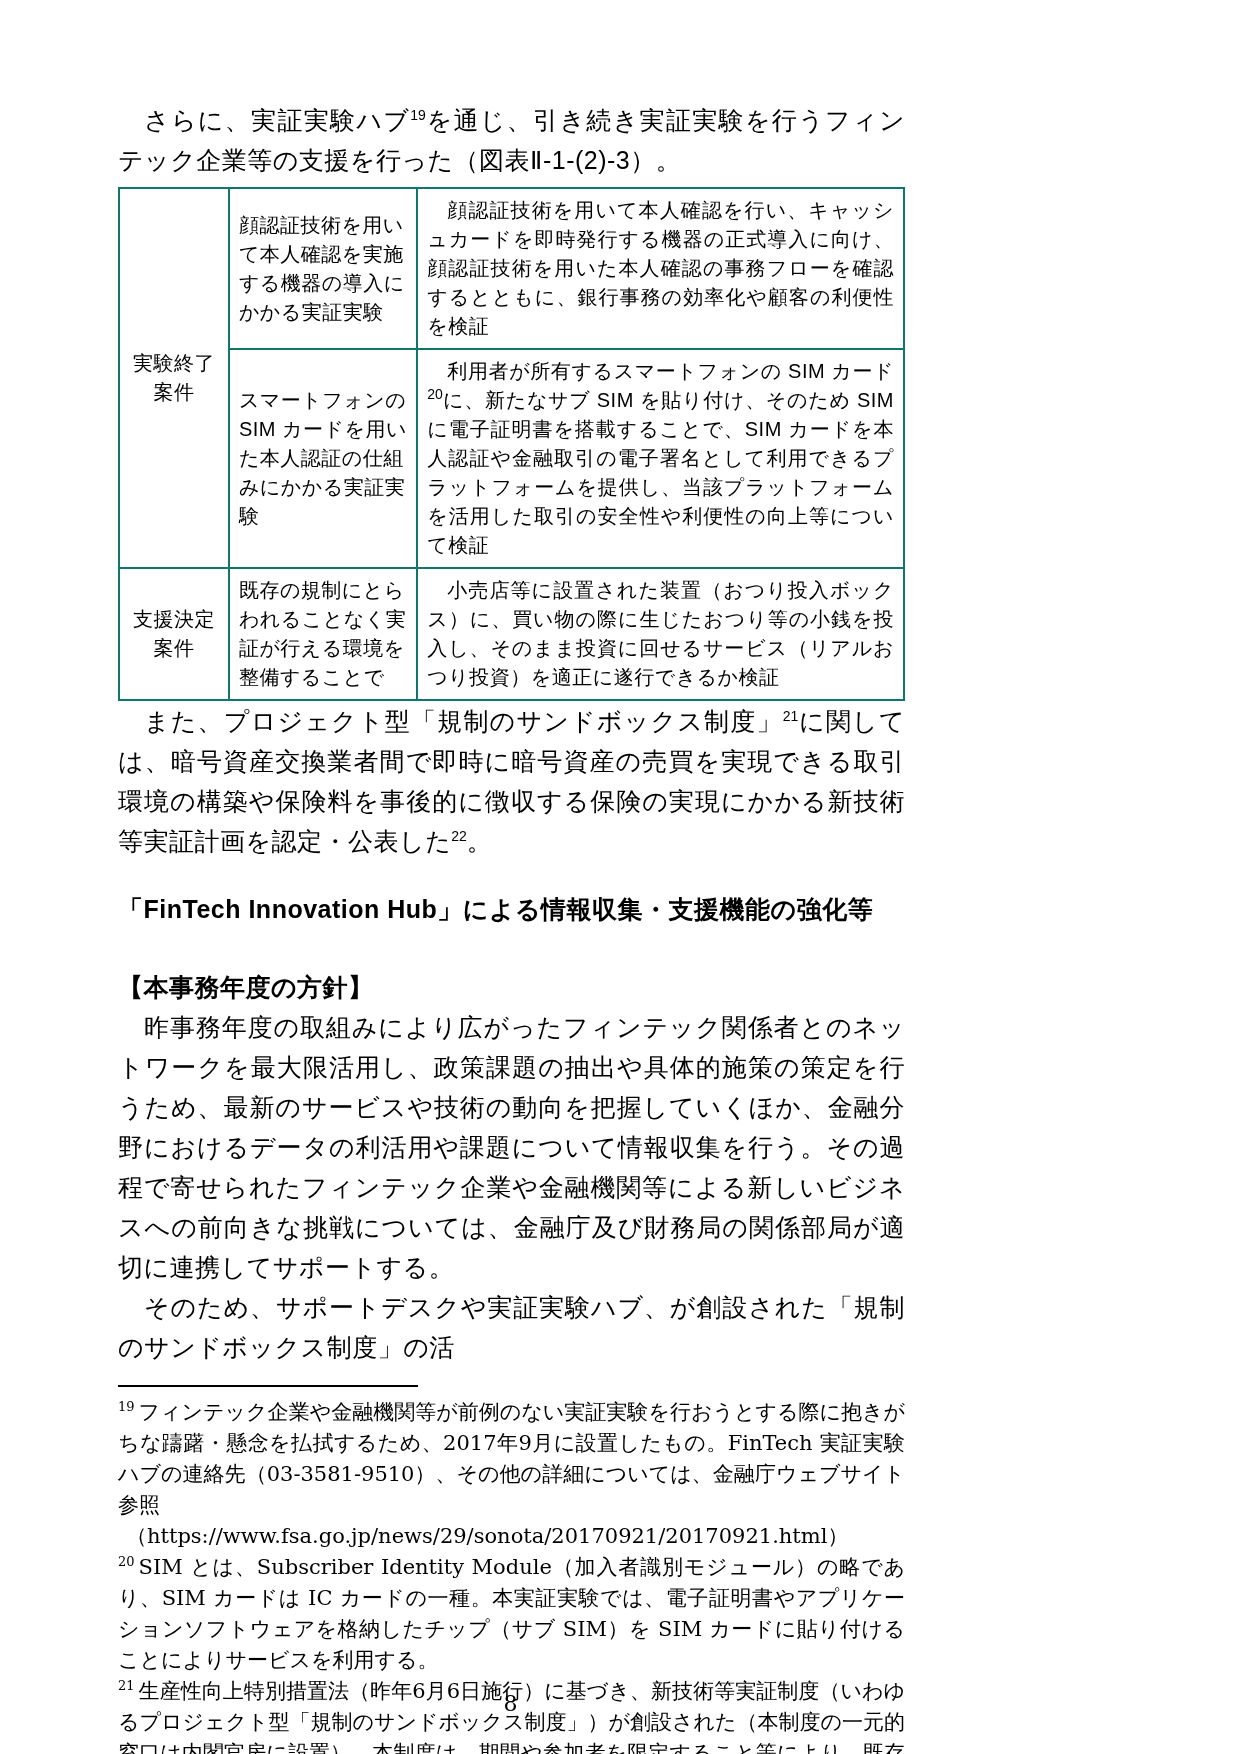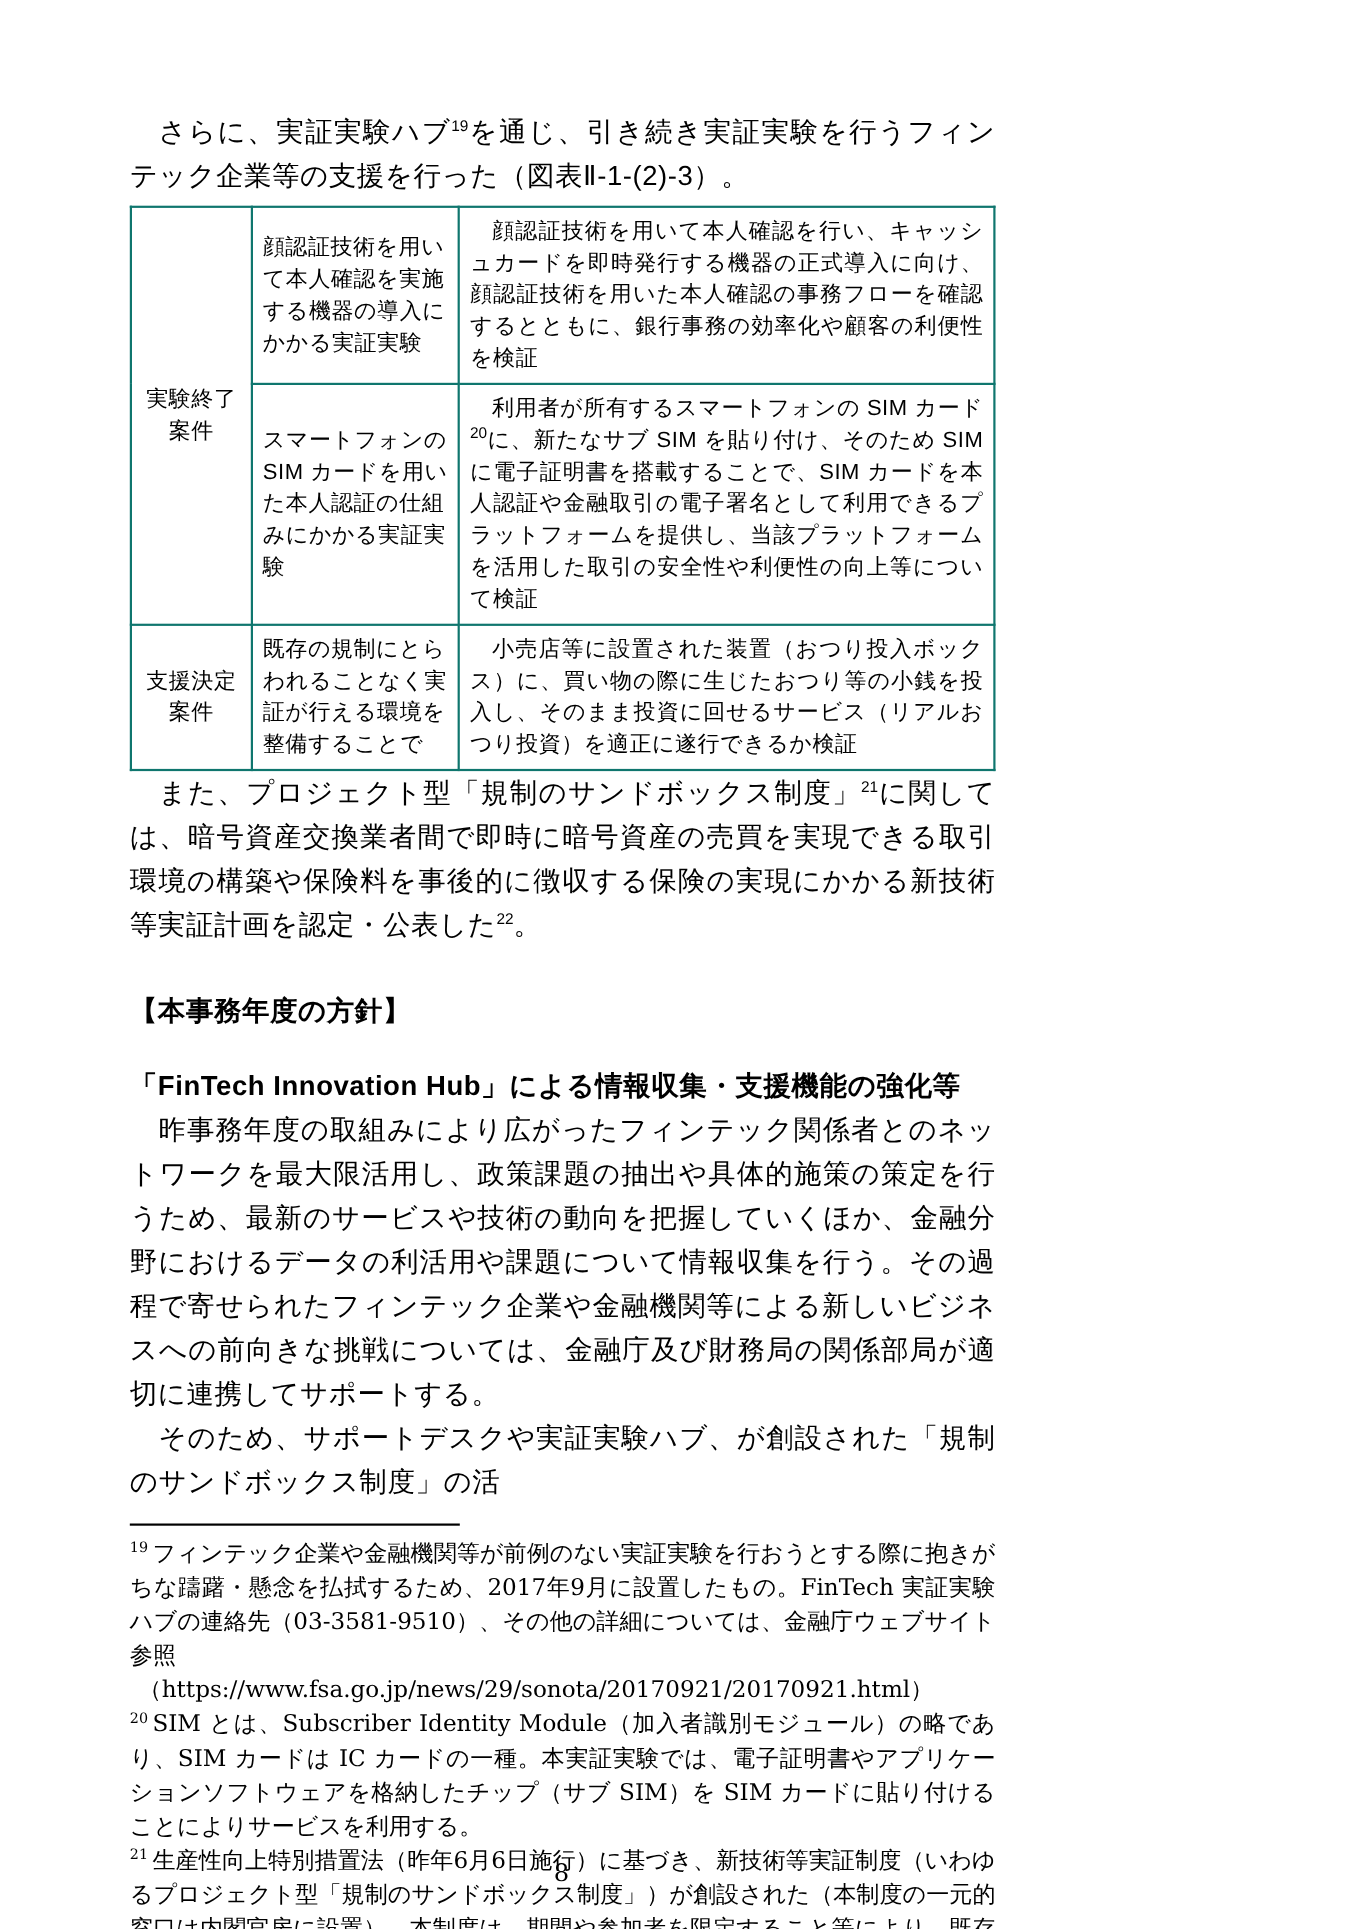--- a/index.html
+++ b/index.html
@@ -128,23 +128,23 @@
         <tr>
           <td class="cell-category">支援決定案件</td>
           <td class="cell-name">既存の規制にとらわれることなく実証が行える環境を整備することで</td>
           <td class="cell-desc">小売店等に設置された装置（おつり投入ボックス）に、買い物の際に生じたおつり等の小銭を投入し、そのまま投資に回せるサービス（リアルおつり投資）を適正に遂行できるか検証</td>
         </tr>
       </tbody>
     </table>
 
     <p class="body-text indent para2"><span>また、プロジェクト型「規制のサンドボックス制度」</span><sup class="fnref">21</sup><span>に関しては、暗号資産交換業者間で即時に暗号資産の売買を実現できる取引環境の構築や保険料を事後的に徴収する保険の実現にかかる新技術等実証計画を認定・公表した</span><sup class="fnref">22</sup><span>。</span></p>
 
+    <p class="heading heading-fintech">「FinTech Innovation Hub」による情報収集・支援機能の強化等</p>
+
     <p class="heading heading-policy">【本事務年度の方針】</p>
-
-    <p class="heading heading-fintech">「FinTech Innovation Hub」による情報収集・支援機能の強化等</p>
 
     <p class="body-text indent para3">昨事務年度の取組みにより広がったフィンテック関係者とのネットワークを最大限活用し、政策課題の抽出や具体的施策の策定を行うため、最新のサービスや技術の動向を把握していくほか、金融分野におけるデータの利活用や課題について情報収集を行う。その過程で寄せられたフィンテック企業や金融機関等による新しいビジネスへの前向きな挑戦については、金融庁及び財務局の関係部局が適切に連携してサポートする。</p>
 
     <p class="body-text indent">そのため、サポートデスクや実証実験ハブ、が創設された「規制のサンドボックス制度」の活</p>
 
     <hr class="footnote-sep">
 
     <div class="footnotes">
       <p><sup class="fnmark">19</sup><span>フィンテック企業や金融機関等が前例のない実証実験を行おうとする際に抱きがちな躊躇・懸念を払拭するため、2017年9月に設置したもの。FinTech 実証実験ハブの連絡先（03-3581-9510）、その他の詳細については、金融庁ウェブサイト参照</span><span class="fn-url">（https://www.fsa.go.jp/news/29/sonota/20170921/20170921.html）</span></p>
       <p><sup class="fnmark">20</sup><span>SIM とは、Subscriber Identity Module（加入者識別モジュール）の略であり、SIM カードは IC カードの一種。本実証実験では、電子証明書やアプリケーションソフトウェアを格納したチップ（サブ SIM）を SIM カードに貼り付けることによりサービスを利用する。</span></p>

